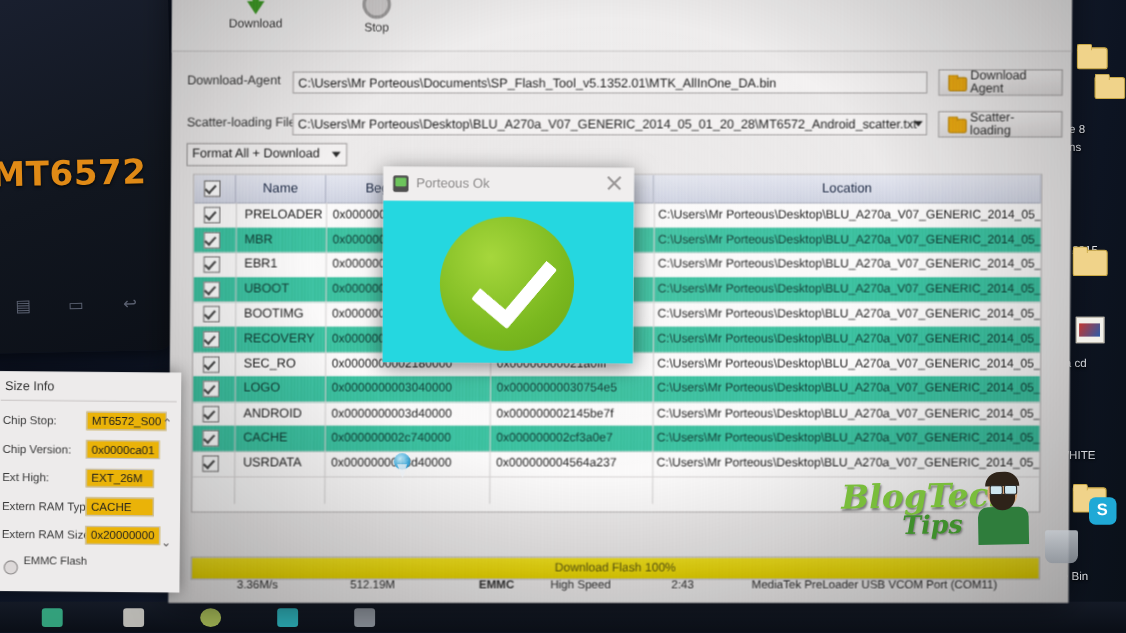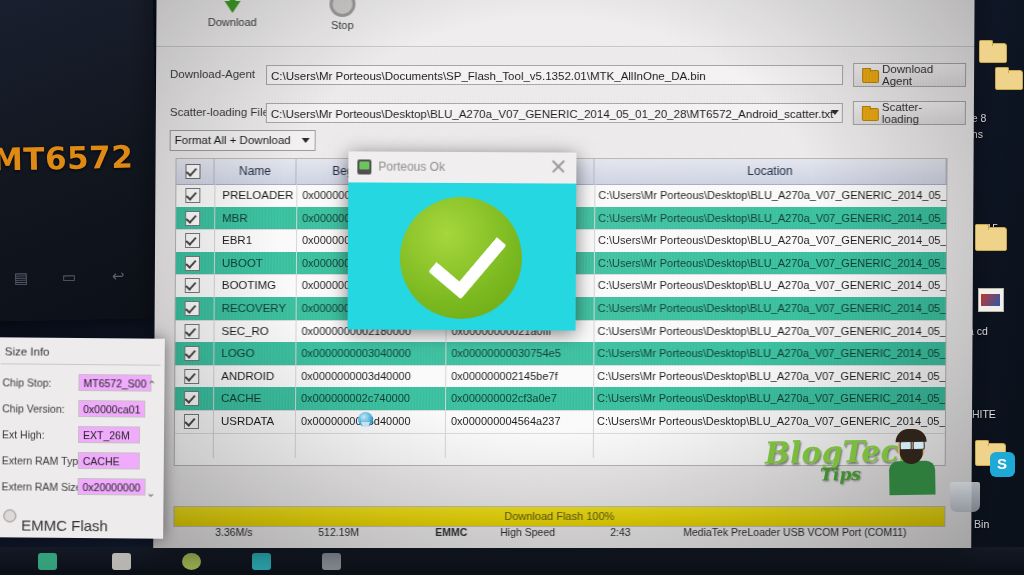--- a/index.html
+++ b/index.html
@@ -127,25 +127,25 @@
 
   
   #chipinfo{
     position:absolute;left:-6px;top:338px;width:170px;height:200px;
     background:#edebeb;transform:rotate(0.5deg);
     box-shadow:0 0 14px rgba(0,0,0,.45);overflow:hidden;
   }
   .ci-title{position:absolute;left:10px;top:8px;font-size:11.5px;color:#333;}
   .ci-line{position:absolute;left:6px;top:26px;width:160px;height:1px;background:#cbc8c8;}
   .ci-lbl{position:absolute;font-size:10.5px;color:#3a3a3a;white-space:nowrap;}
-  .ci-val{position:absolute;font-size:10.5px;color:#1e1e1e;background:#f0abfc;border:1px solid #c4c1c1;
+  .ci-val{position:absolute;font-size:10.5px;color:#1e1e1e;background:#eab308;border:1px solid #c4c1c1;
     padding:1px 4px;white-space:nowrap;box-sizing:border-box;height:17px;line-height:14px;}
   .ci-radio{position:absolute;left:10px;top:172px;width:11px;height:11px;border-radius:50%;
     border:1px solid #8e8b8b;background:#ddd9d9;}
-  .ci-radio-lbl{position:absolute;left:28px;top:179px;font-size:15px;color:#333;}
+  .ci-radio-lbl{position:absolute;left:28px;top:167px;font-size:10px;color:#333;}
   .ci-scroll-up,.ci-scroll-dn{position:absolute;right:8px;font-size:11px;color:#5a5757;}
 
   
   .pbar-wrap{position:absolute;height:19px;background:#e7e5e5;border:1px solid #c0bdbd;overflow:hidden;}
   .pbar-fill{position:absolute;left:0;top:0;height:100%;background:linear-gradient(180deg,#f3e31f,#e8d400);}
   .pbar-txt{position:absolute;width:100%;text-align:center;font-size:11px;color:#5f5a12;line-height:19px;}
   .statusbar{position:absolute;height:20px;}
   .sb-item{position:absolute;font-size:10.5px;color:#2e2e2e;white-space:nowrap;}
 
   
@@ -166,21 +166,21 @@
   .m-circle{position:absolute;left:52px;top:14px;width:122px;height:122px;border-radius:50%;
     background:radial-gradient(circle at 38% 30%,#a6d73c,#7ab81f 62%,#6aa617 100%);}
   .m-check{position:absolute;left:32px;top:40px;width:58px;height:30px;
     border-left:13px solid #fff;border-bottom:13px solid #fff;
     transform:rotate(-50deg);border-radius:3px;}
 
   
   #wm{position:absolute;left:765px;top:428px;width:175px;height:72px;z-index:50;transform:rotate(-1deg);}
   .wm-text{position:absolute;left:0;top:6px;font-size:30px;font-style:italic;font-weight:bold;
     color:#79bd3b;font-family:"DejaVu Serif",serif;text-shadow:1px 2px 2px rgba(0,0,0,.45);}
-  .wm-sub{position:absolute;left:55px;top:36px;font-size:17px;font-style:italic;font-weight:bold;
+  .wm-sub{position:absolute;left:55px;top:36px;font-size:23px;font-style:italic;font-weight:bold;
     color:#3f8f2c;font-family:"DejaVu Serif",serif;text-shadow:1px 1px 2px rgba(0,0,0,.4);}
   .wm-av{position:absolute;right:2px;top:0px;width:52px;height:68px;}
   .wm-av .head{position:absolute;left:12px;top:6px;width:27px;height:29px;border-radius:50% 50% 45% 45%;background:#d9a679;}
   .wm-av .hair{position:absolute;left:10px;top:2px;width:31px;height:13px;border-radius:16px 16px 0 0;background:#2e2319;}
   .wm-av .beard{position:absolute;left:14px;top:22px;width:23px;height:15px;border-radius:0 0 12px 12px;background:#2e2319;}
   .wm-av .body{position:absolute;left:3px;top:34px;width:46px;height:34px;border-radius:9px 9px 0 0;background:#2f7d3c;}
   .wm-av .glass{position:absolute;top:14px;width:10px;height:7px;border:1.6px solid #2b2b2b;border-radius:2px;background:#cfe6ef;}
 
   
   .dicon{position:absolute;z-index:5;}

